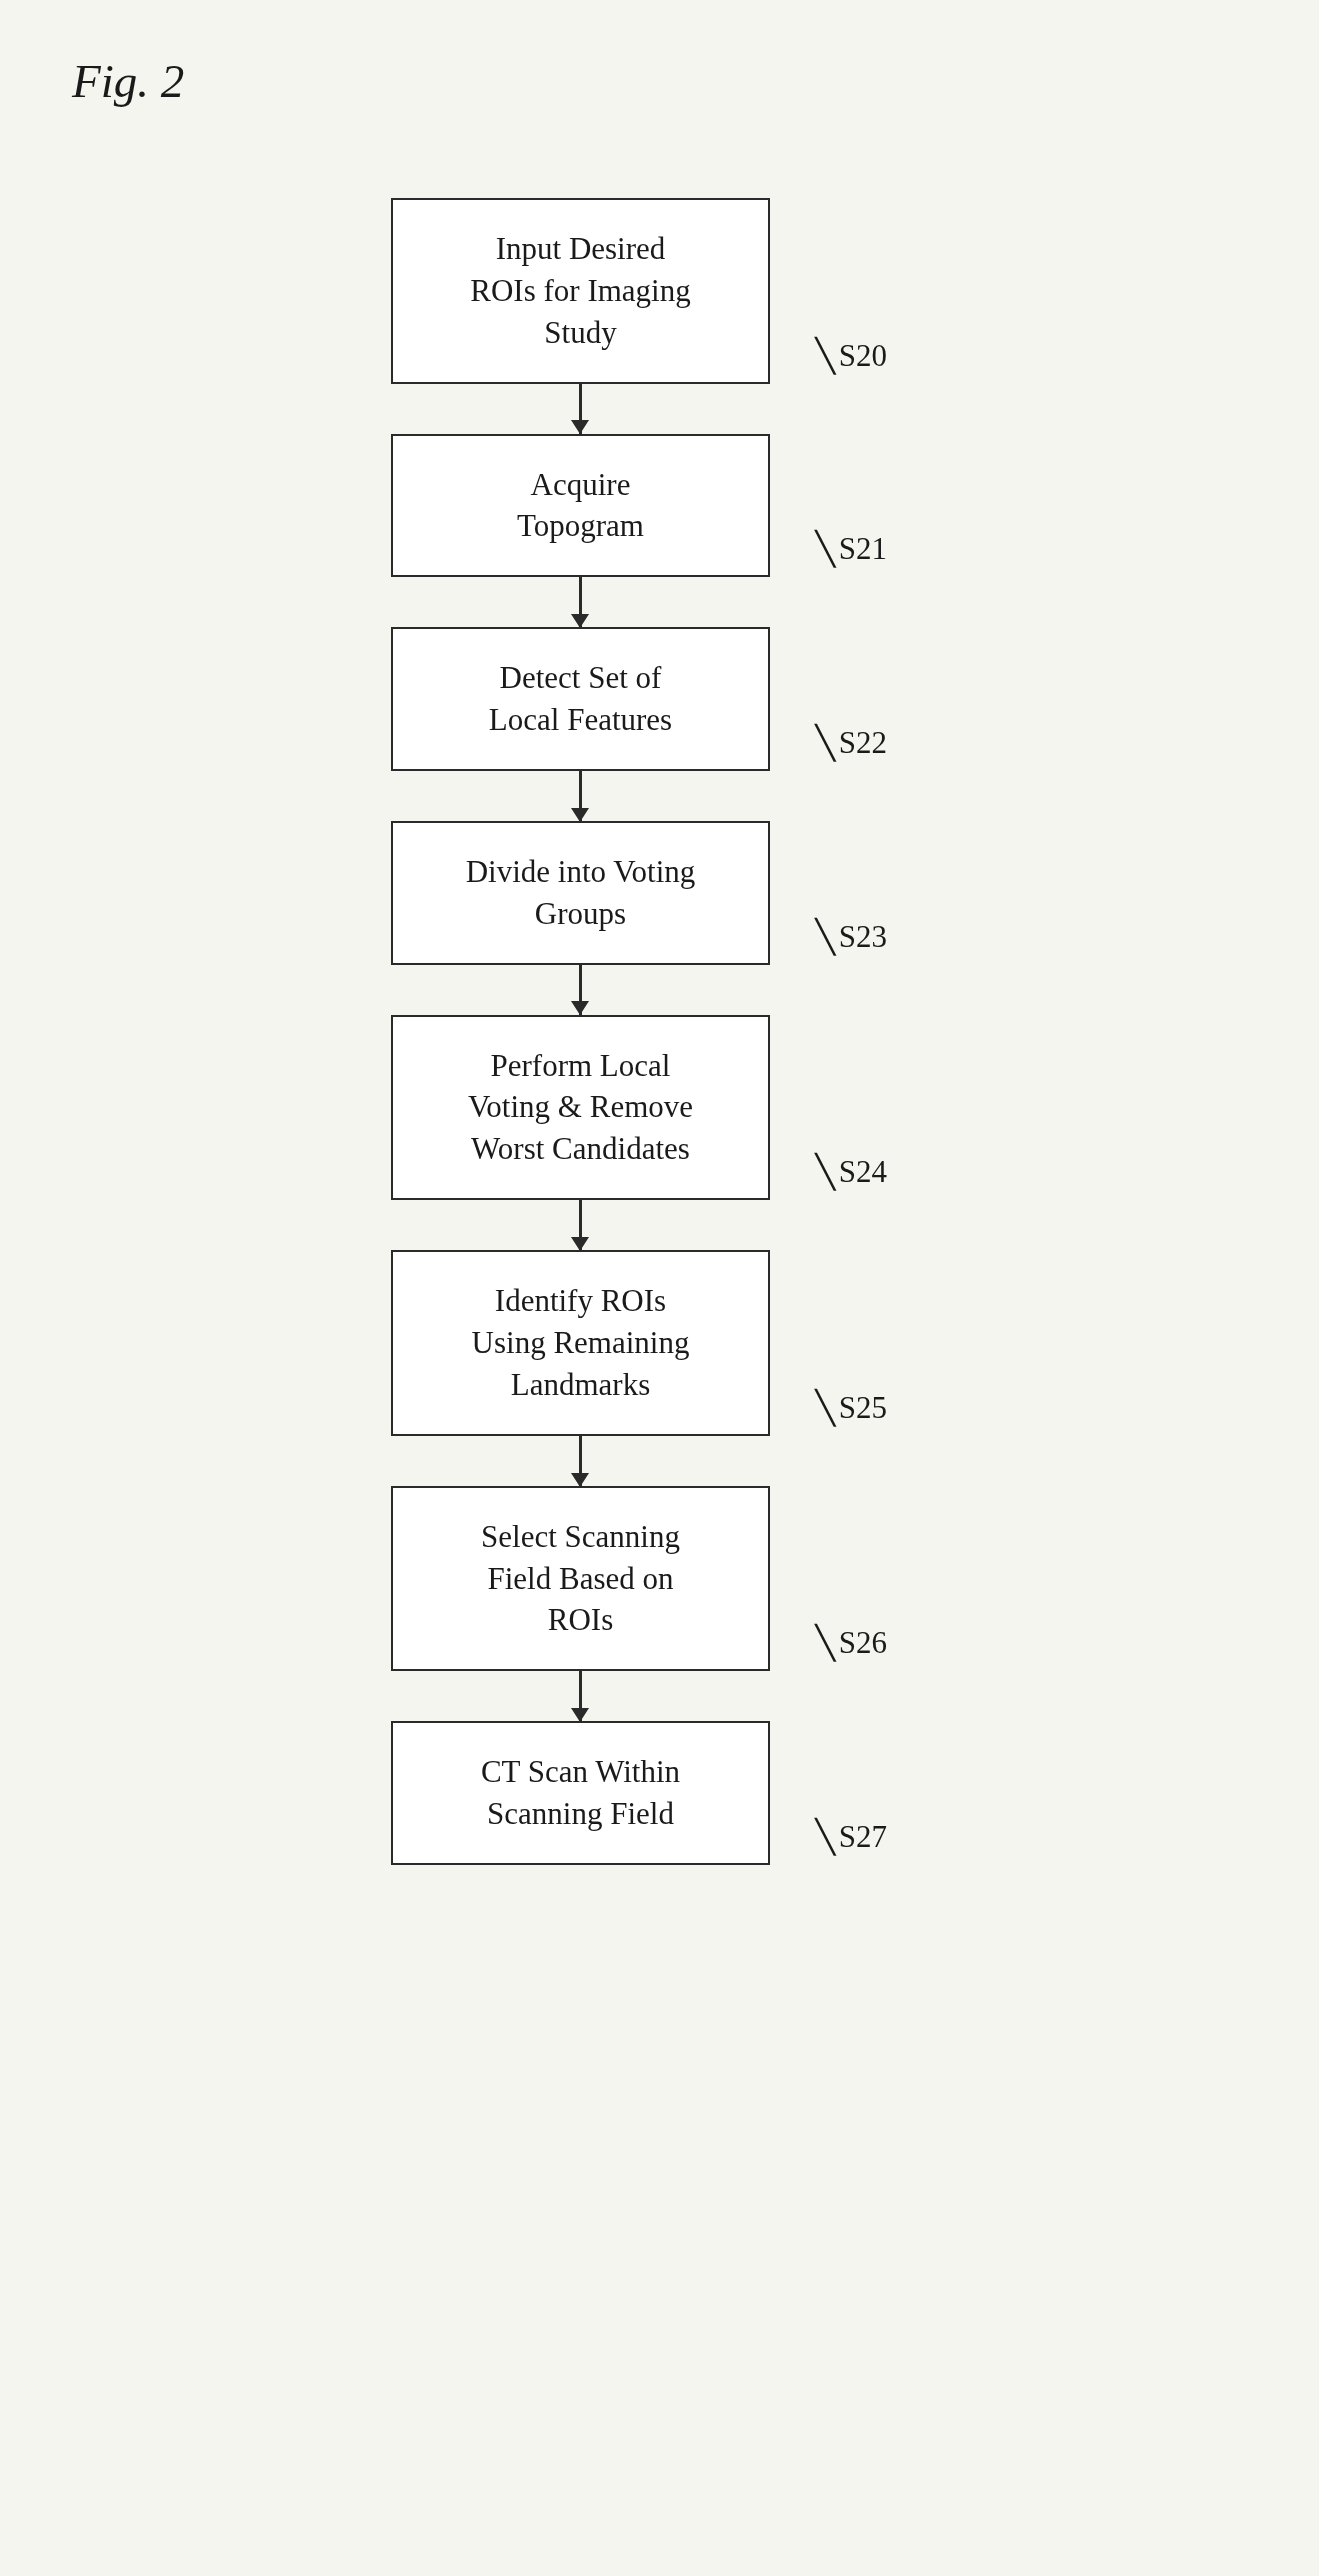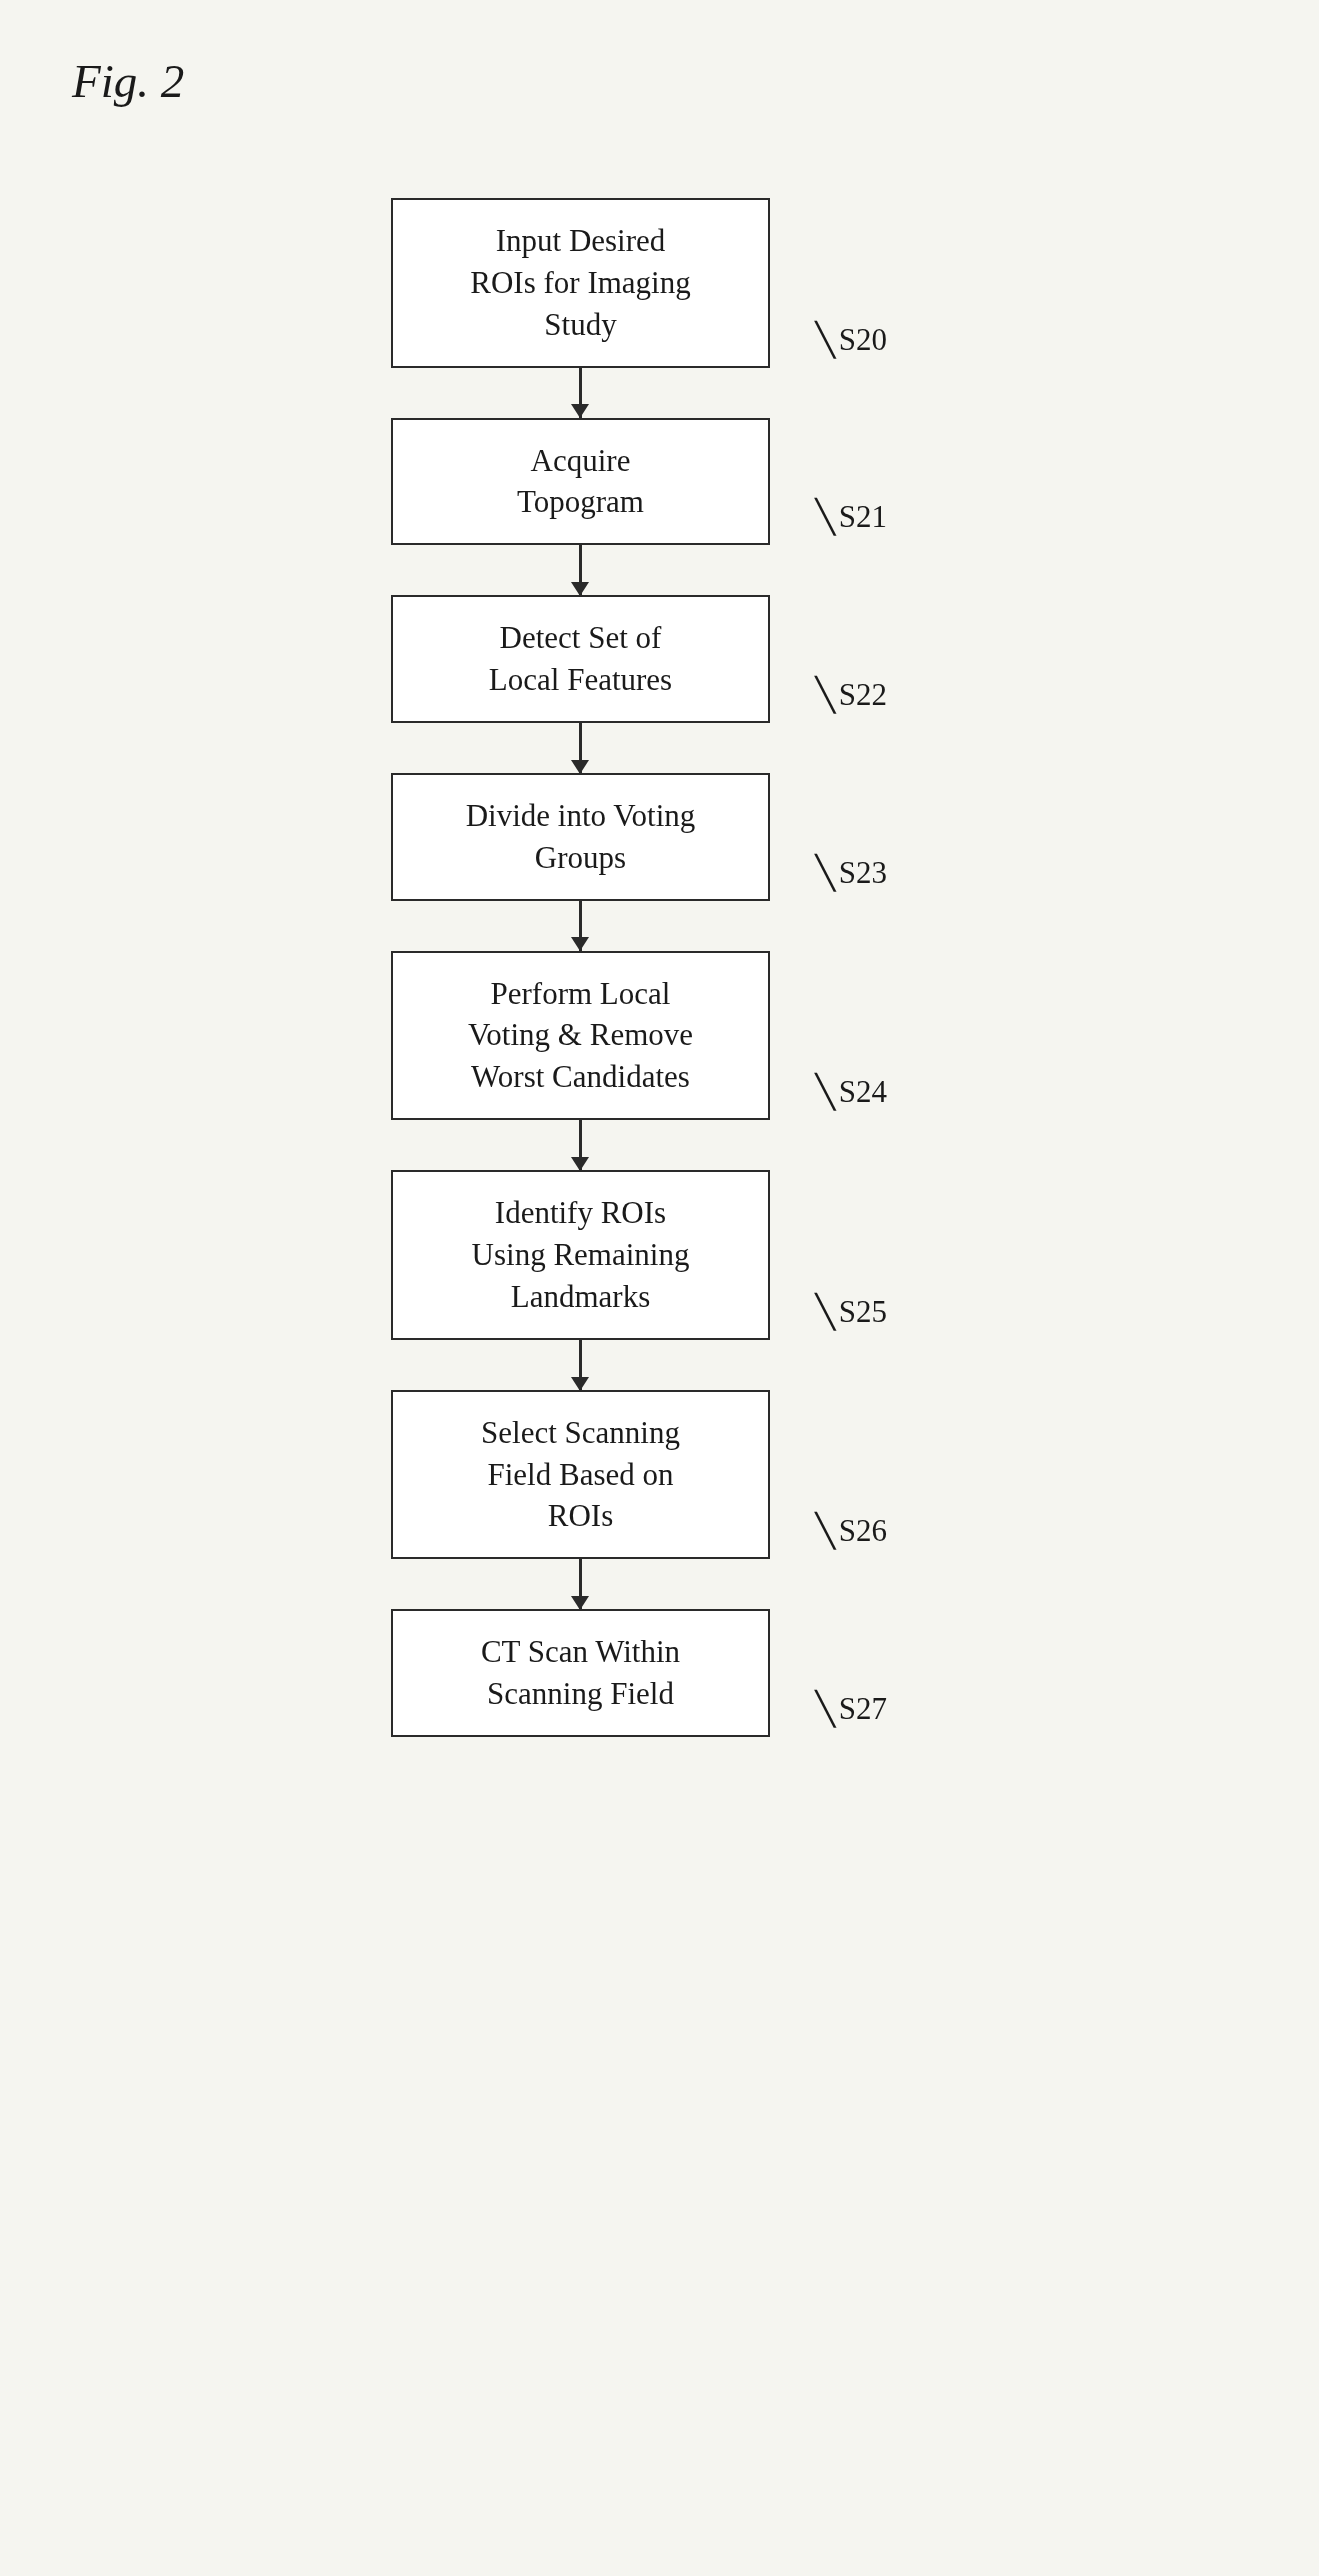--- a/index.html
+++ b/index.html
@@ -56,21 +56,21 @@
       position: relative;
     }
 
     .flow-box {
       border: 2.3px solid #2a2a2a;
       background: #ffffff;
       text-align: center;
       font-size: 31px;
       line-height: 1.35;
       color: #1a1a1a;
-      padding: 20px 27px;
+      padding: 28px 27px;
       width: 379px;
       min-height: 99px;
       display: flex;
       align-items: center;
       justify-content: center;
     }
 
     .step-label {
       position: absolute;
       right: -117px;

